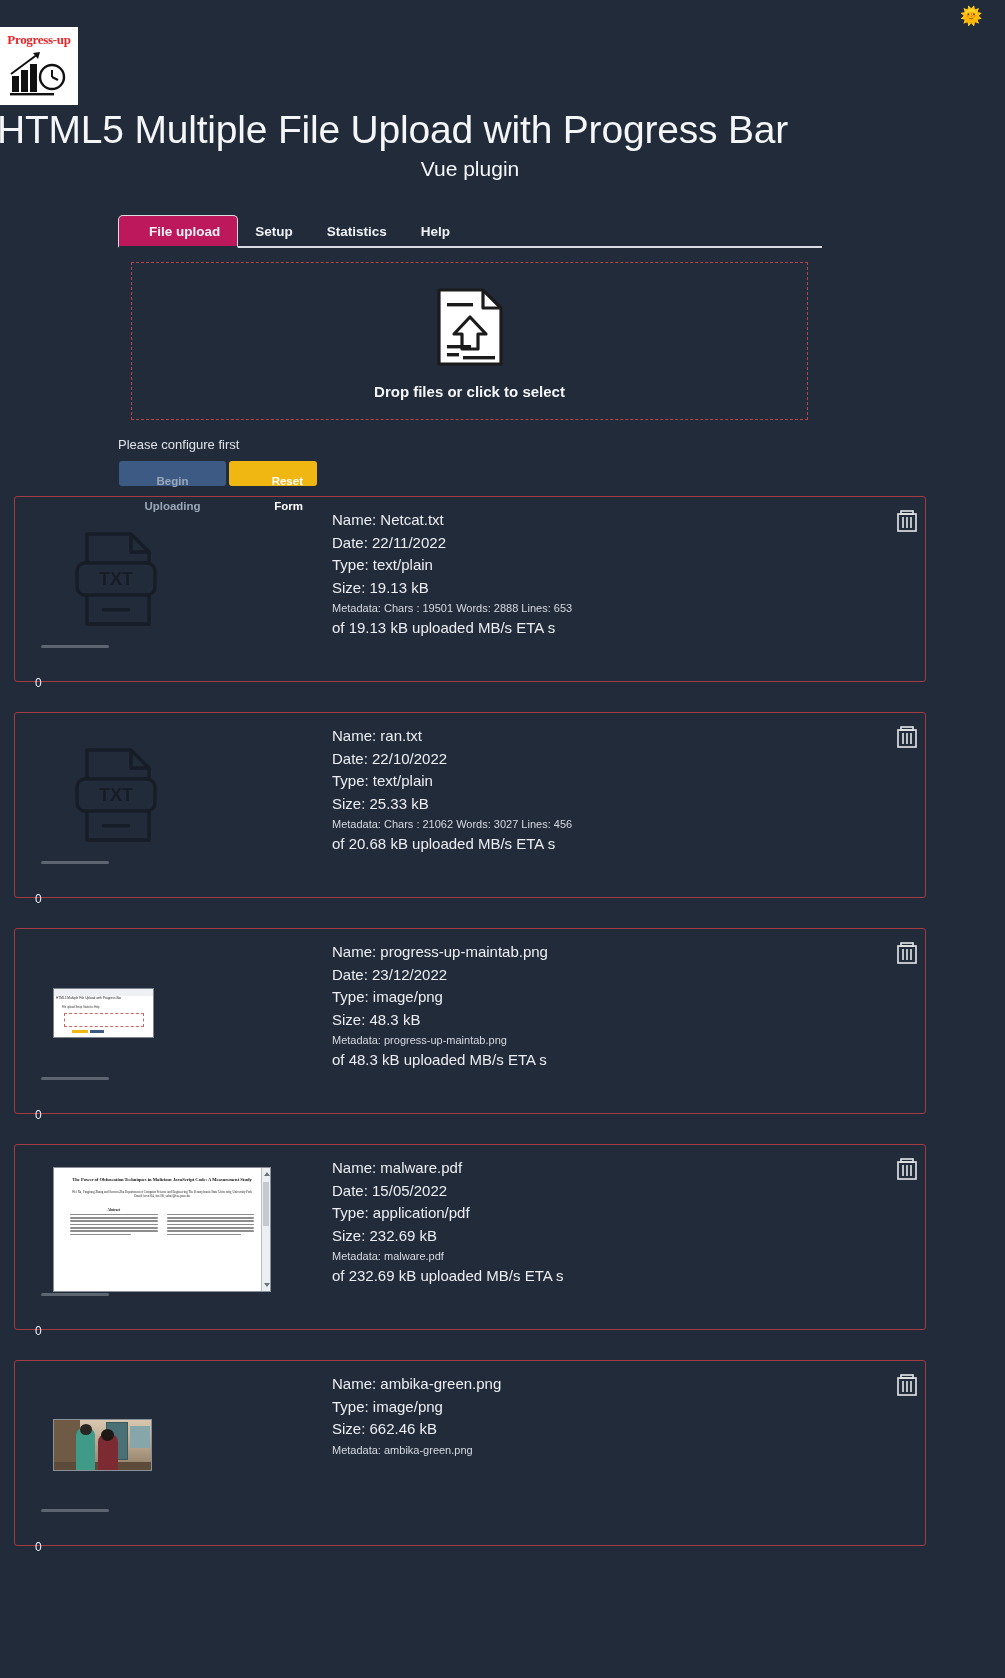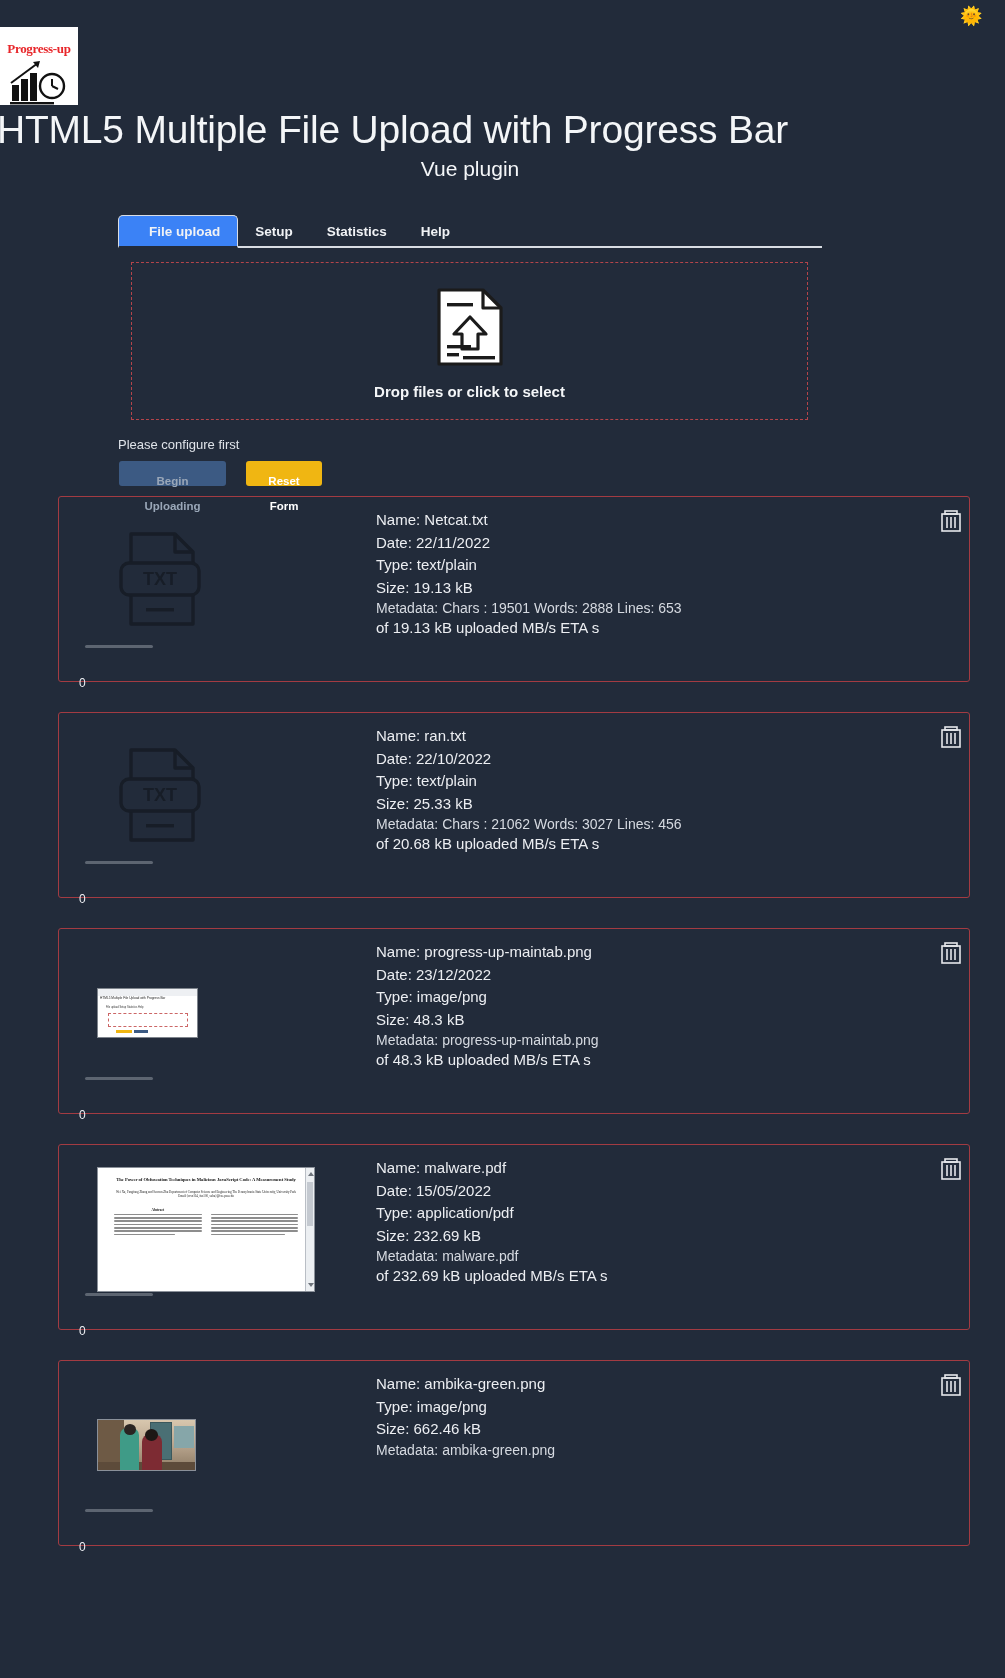--- a/index.html
+++ b/index.html
@@ -32,21 +32,21 @@
     overflow: hidden;
   }
   .logo-text {
     display: block;
     text-align: center;
     color: #e8262a;
     font-family: "Liberation Serif", serif;
     font-weight: bold;
     font-size: 13px;
     letter-spacing: -0.3px;
-    margin-top: 14px;
+    margin-top: 5px;
   }
   .logo-art { position: relative; width: 78px; height: 52px; }
   .logo-art svg { position: absolute; left: 8px; top: 2px; }
 
   
   .main-title {
     position: absolute;
     left: -3px; top: 108px;
     width: 1005px;
     font-size: 39px;
@@ -80,21 +80,21 @@
     color: #f0f2f5;
     padding: 8px 17px 7px 17px;
     cursor: pointer;
     white-space: nowrap;
   }
   .tab.active {
     border: 1px solid #d9dde3;
     border-bottom: 2px solid #222b3a;
     border-radius: 5px 5px 0 0;
     margin-bottom: -2px;
-    background: #3b82f6;
+    background: #be185d;
     padding-left: 30px;
   }
 
   
   .dropzone {
     position: absolute;
     left: 131px; top: 262px;
     width: 677px; height: 158px;
     border: 1px dashed #b4444a;
     display: flex;
@@ -136,27 +136,27 @@
   }
   .btn-begin {
     background: #3c5a83;
     color: #9aa7b8;
     width: 107px;
     text-align: center;
   }
   .btn-reset {
     background: #f0b612;
     color: #ffffff;
-    width: 76px;
-    text-align: center;
-    margin-left: 20px;
-  }
-
-  
-  .cards { position: absolute; left: 14px; top: 496px; width: 912px; margin-left: 44px; }
+    width: 88px;
+    text-align: right;
+    margin-left: 3px;
+  }
+
+  
+  .cards { position: absolute; left: 14px; top: 496px; width: 912px; }
   .card {
     position: relative;
     border: 1px solid #a33b42;
     border-radius: 3px;
     height: 186px;
     margin-bottom: 30px;
     overflow: visible;
   }
   .card-thumb {
     position: absolute;
@@ -177,21 +177,21 @@
     left: 317px; top: 12px;
     width: 540px;
   }
   .info-line {
     font-size: 15px;
     color: #eceef2;
     line-height: 22.5px;
     white-space: nowrap;
   }
   .info-meta {
-    font-size: 14px;
+    font-size: 11px;
     color: #d6dae1;
     line-height: 18px;
     white-space: nowrap;
   }
   .card-delete {
     position: absolute;
     right: 8px; top: 13px;
     width: 20px; height: 22px;
     cursor: pointer;
   }

